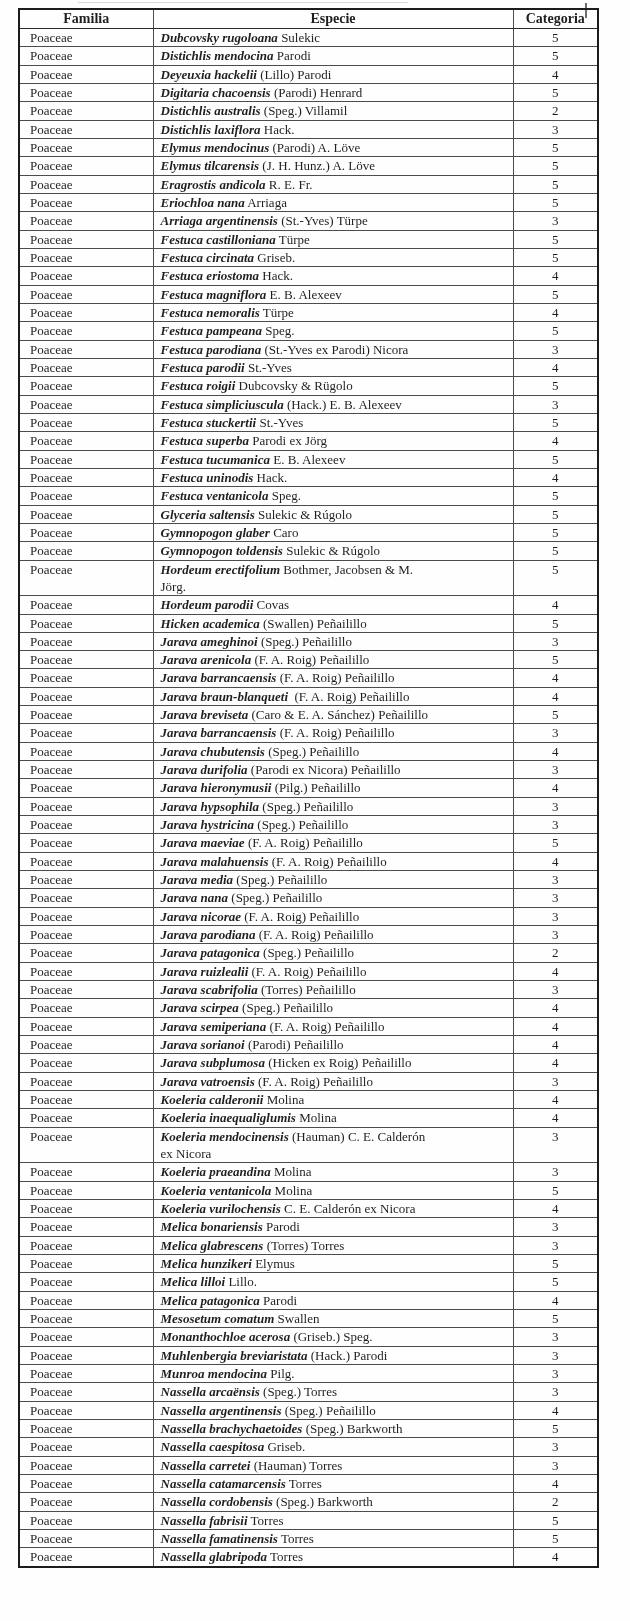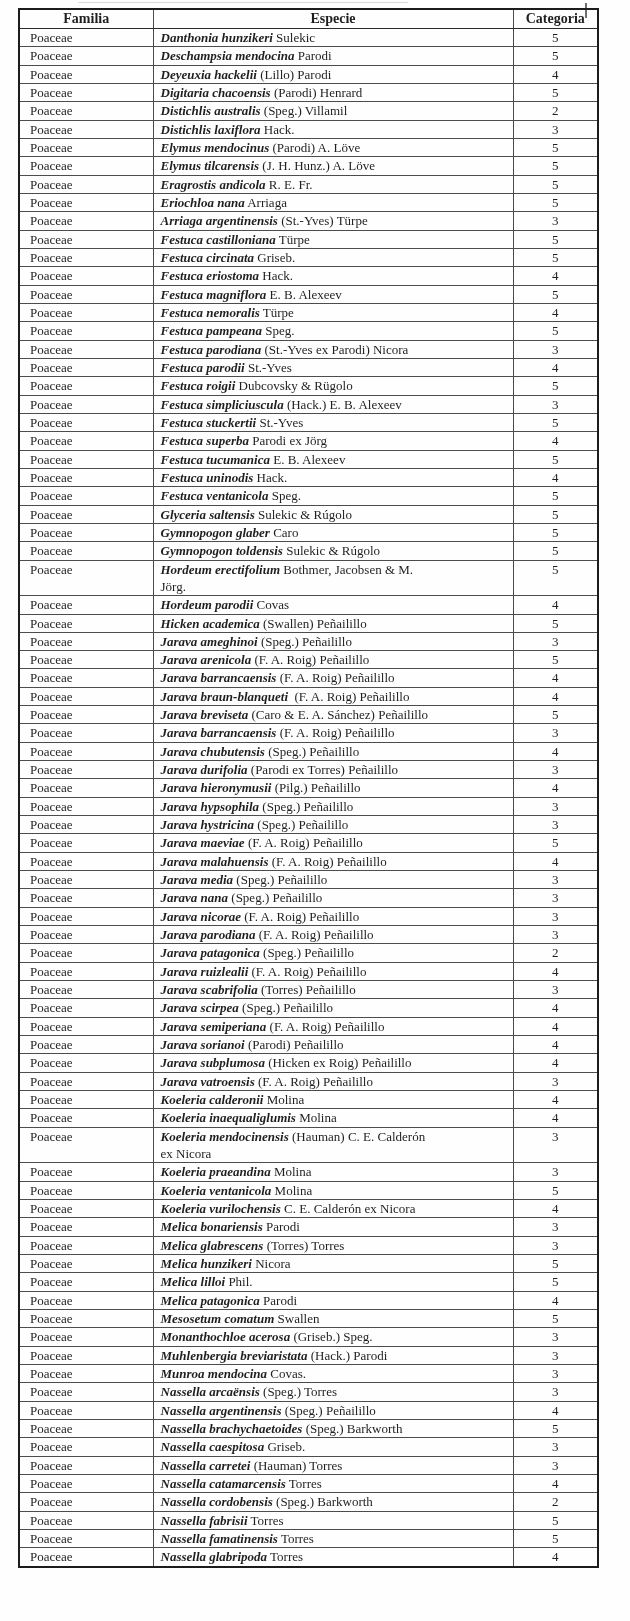--- a/index.html
+++ b/index.html
@@ -114,27 +114,27 @@
     <thead>
       <tr>
         <th>Familia</th>
         <th>Especie</th>
         <th>Categoria</th>
       </tr>
     </thead>
     <tbody>
     <tr>
       <td class="familia">Poaceae</td>
-      <td class="especie"><span class="sp-name">Danthonia hunzikeri</span><span class="sp-auth"> Sulekic</span></td>
-      <td class="categoria">5</td>
-    </tr>
-
-    <tr>
-      <td class="familia">Poaceae</td>
-      <td class="especie"><span class="sp-name">Deschampsia mendocina</span><span class="sp-auth"> Parodi</span></td>
+      <td class="especie"><span class="sp-name">Dubcovsky rugoloana</span><span class="sp-auth"> Sulekic</span></td>
+      <td class="categoria">5</td>
+    </tr>
+
+    <tr>
+      <td class="familia">Poaceae</td>
+      <td class="especie"><span class="sp-name">Distichlis mendocina</span><span class="sp-auth"> Parodi</span></td>
       <td class="categoria">5</td>
     </tr>
 
     <tr>
       <td class="familia">Poaceae</td>
       <td class="especie"><span class="sp-name">Deyeuxia hackelii</span><span class="sp-auth"> (Lillo) Parodi</span></td>
       <td class="categoria">4</td>
     </tr>
 
     <tr>
@@ -349,21 +349,21 @@
     </tr>
 
     <tr>
       <td class="familia">Poaceae</td>
       <td class="especie"><span class="sp-name">Jarava chubutensis</span><span class="sp-auth"> (Speg.) Peñailillo</span></td>
       <td class="categoria">4</td>
     </tr>
 
     <tr>
       <td class="familia">Poaceae</td>
-      <td class="especie"><span class="sp-name">Jarava durifolia</span><span class="sp-auth"> (Parodi ex Torres) Peñailillo</span></td>
+      <td class="especie"><span class="sp-name">Jarava durifolia</span><span class="sp-auth"> (Parodi ex Nicora) Peñailillo</span></td>
       <td class="categoria">3</td>
     </tr>
 
     <tr>
       <td class="familia">Poaceae</td>
       <td class="especie"><span class="sp-name">Jarava hieronymusii</span><span class="sp-auth"> (Pilg.) Peñailillo</span></td>
       <td class="categoria">4</td>
     </tr>
 
     <tr>
@@ -506,27 +506,27 @@
     </tr>
 
     <tr>
       <td class="familia">Poaceae</td>
       <td class="especie"><span class="sp-name">Melica glabrescens</span><span class="sp-auth"> (Torres) Torres</span></td>
       <td class="categoria">3</td>
     </tr>
 
     <tr>
       <td class="familia">Poaceae</td>
-      <td class="especie"><span class="sp-name">Melica hunzikeri</span><span class="sp-auth"> Nicora</span></td>
-      <td class="categoria">5</td>
-    </tr>
-
-    <tr>
-      <td class="familia">Poaceae</td>
-      <td class="especie"><span class="sp-name">Melica lilloi</span><span class="sp-auth"> Phil.</span></td>
+      <td class="especie"><span class="sp-name">Melica hunzikeri</span><span class="sp-auth"> Elymus</span></td>
+      <td class="categoria">5</td>
+    </tr>
+
+    <tr>
+      <td class="familia">Poaceae</td>
+      <td class="especie"><span class="sp-name">Melica lilloi</span><span class="sp-auth"> Lillo.</span></td>
       <td class="categoria">5</td>
     </tr>
 
     <tr>
       <td class="familia">Poaceae</td>
       <td class="especie"><span class="sp-name">Melica patagonica</span><span class="sp-auth"> Parodi</span></td>
       <td class="categoria">4</td>
     </tr>
 
     <tr>
@@ -542,21 +542,21 @@
     </tr>
 
     <tr>
       <td class="familia">Poaceae</td>
       <td class="especie"><span class="sp-name">Muhlenbergia breviaristata</span><span class="sp-auth"> (Hack.) Parodi</span></td>
       <td class="categoria">3</td>
     </tr>
 
     <tr>
       <td class="familia">Poaceae</td>
-      <td class="especie"><span class="sp-name">Munroa mendocina</span><span class="sp-auth"> Covas.</span></td>
+      <td class="especie"><span class="sp-name">Munroa mendocina</span><span class="sp-auth"> Pilg.</span></td>
       <td class="categoria">3</td>
     </tr>
 
     <tr>
       <td class="familia">Poaceae</td>
       <td class="especie"><span class="sp-name">Nassella arcaënsis</span><span class="sp-auth"> (Speg.) Torres</span></td>
       <td class="categoria">3</td>
     </tr>
 
     <tr>

